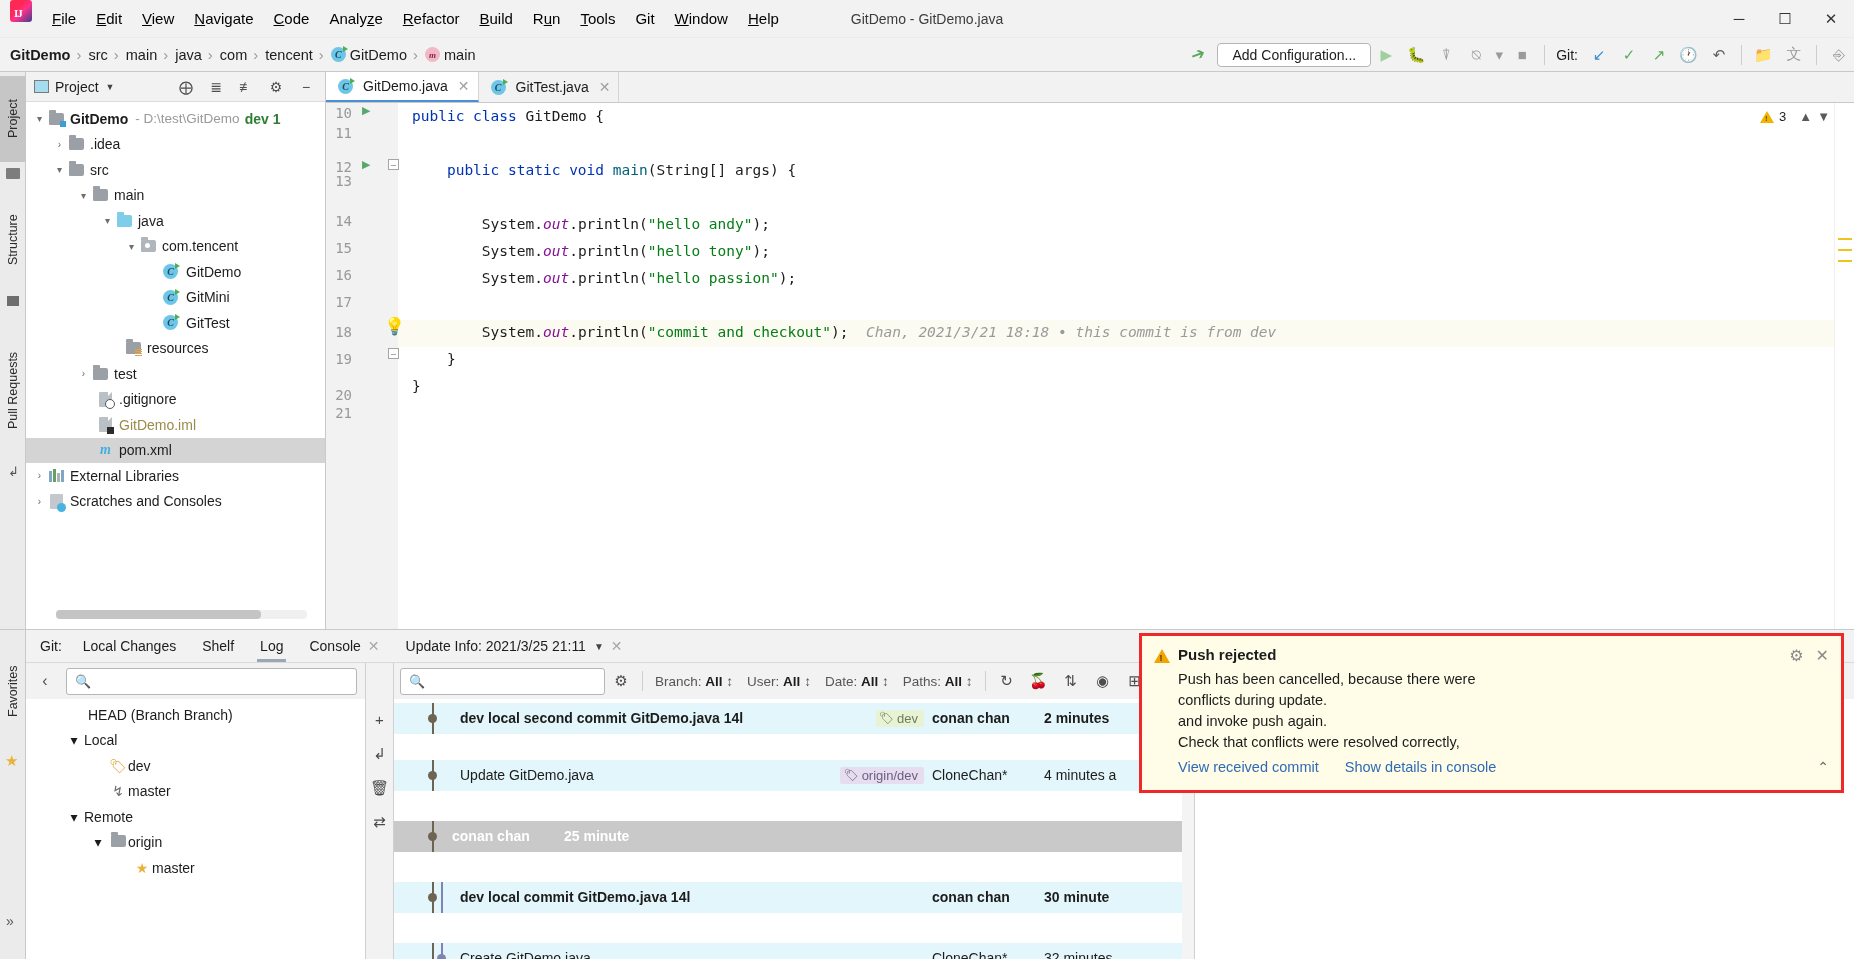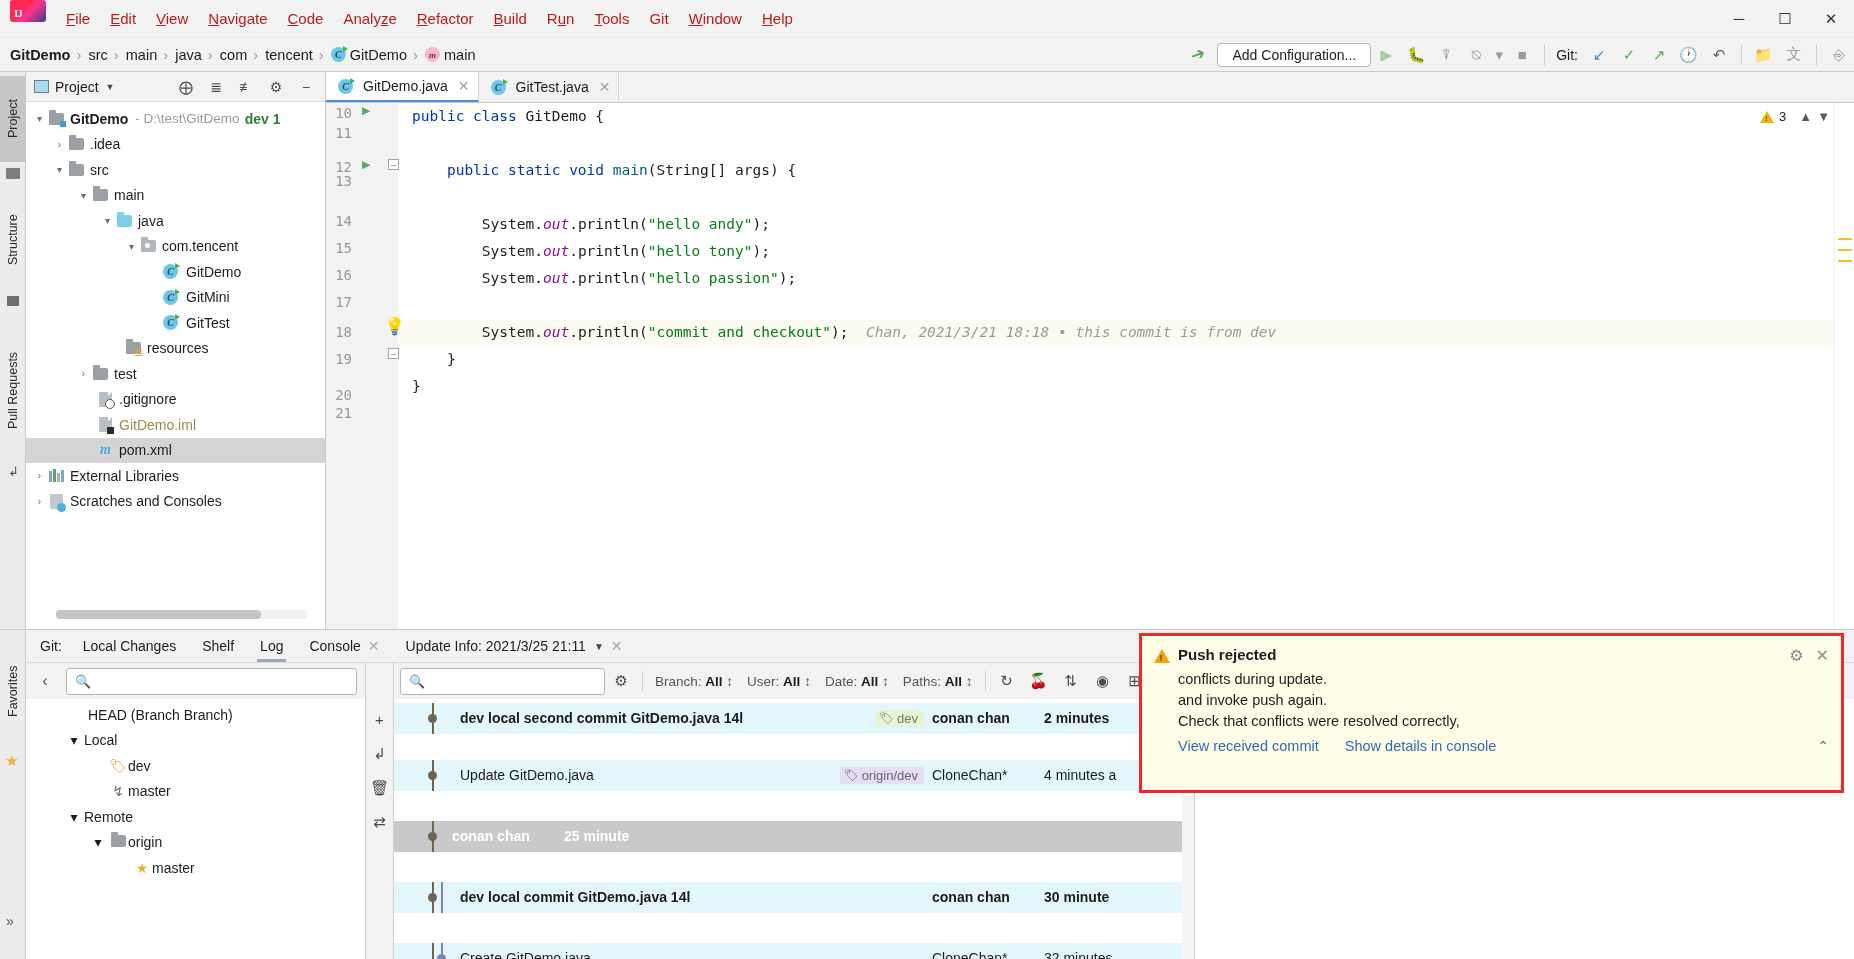--- a/index.html
+++ b/index.html
@@ -12,26 +12,26 @@
     overflow: hidden;
   }
   .app { position: relative; width: 1854px; height: 959px; display: flex; flex-direction: column; }
 
   
   .menubar {
     height: 38px; background: #f2f2f2; display: flex; align-items: center;
     padding-left: 6px; position: relative; flex: none;
     border-bottom: 1px solid #ebebeb;
   }
-  .ij-logo { width: 36px; height: 22px; margin: 0 10px 16px 4px; position: relative; flex: none; }
+  .ij-logo { width: 22px; height: 22px; margin: 0 10px 16px 4px; position: relative; flex: none; }
   .ij-logo .sq { position: absolute; inset: 0; border-radius: 3px;
       background: linear-gradient(135deg,#fe2857 0%,#fe2857 38%,#ff318c 55%,#3d3d8f 100%); }
   .ij-logo .ij { position: absolute; left: 4px; bottom: 3px; color: #fff; font: bold 11px "Liberation Serif", serif; letter-spacing: -1px;}
   .menuitem {
-    padding: 4px 10px; font-size: 15px; color: #b91c1c; cursor: default; white-space: nowrap;
+    padding: 4px 10px; font-size: 15px; color: #000000; cursor: default; white-space: nowrap;
   }
   .menuitem u { text-decoration: underline; }
   .wintitle {
     position: absolute; left: 0; right: 0; text-align: center; font-size: 14px; color: #3c3c3c;
     pointer-events: none;
   }
   .wincontrols { margin-left: auto; display: flex; height: 38px; }
   .wincontrols div { width: 46px; height: 38px; display: flex; align-items: center; justify-content: center;
       font-size: 15px; color: #333; }
 
@@ -239,20 +239,21 @@
     <div class="menuitem"><u>N</u>avigate</div>
     <div class="menuitem"><u>C</u>ode</div>
     <div class="menuitem">Analy<u>z</u>e</div>
     <div class="menuitem"><u>R</u>efactor</div>
     <div class="menuitem"><u>B</u>uild</div>
     <div class="menuitem">R<u>u</u>n</div>
     <div class="menuitem"><u>T</u>ools</div>
     <div class="menuitem">Git</div>
     <div class="menuitem"><u>W</u>indow</div>
     <div class="menuitem"><u>H</u>elp</div>
+    <div class="wintitle">GitDemo - GitDemo.java</div>
     <div class="wincontrols">
       <div>─</div>
       <div>☐</div>
       <div class="close">✕</div>
     </div>
   </div>
 
   <div class="toolbar">
     <div class="crumb bold">GitDemo</div>
     <div class="crumb-sep">›</div>
@@ -723,20 +724,21 @@
   <div class="notif">
     <div class="nf-head">
       <span class="nf-warn"></span>
       <span class="nf-title">Push rejected</span>
       <span class="nf-act">
         <span>⚙</span>
         <span>✕</span>
       </span>
     </div>
     <div class="nf-body">
+      <div>Push has been cancelled, because there were</div>
       <div>conflicts during update.</div>
       <div>and invoke push again.</div>
       <div>Check that conflicts were resolved correctly,</div>
     </div>
     <div class="nf-links">
       <a href="#">View received commit</a>
       <a href="#">Show details in console</a>
       <span class="nf-chev">⌃</span>
     </div>
   </div>

